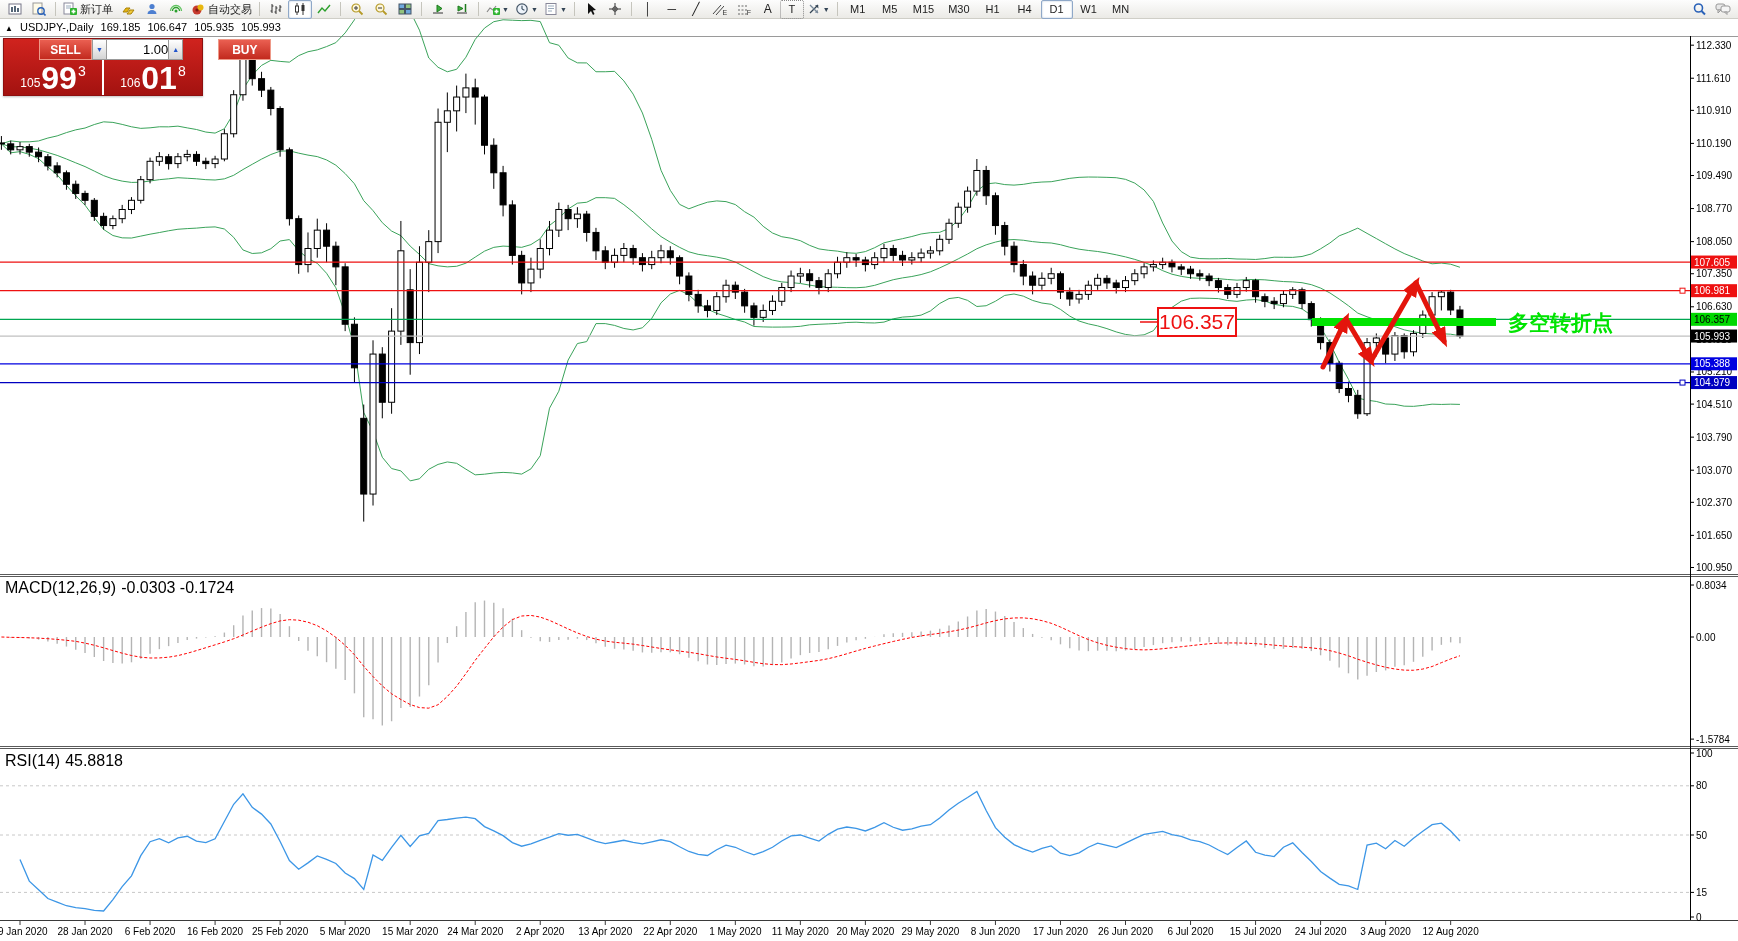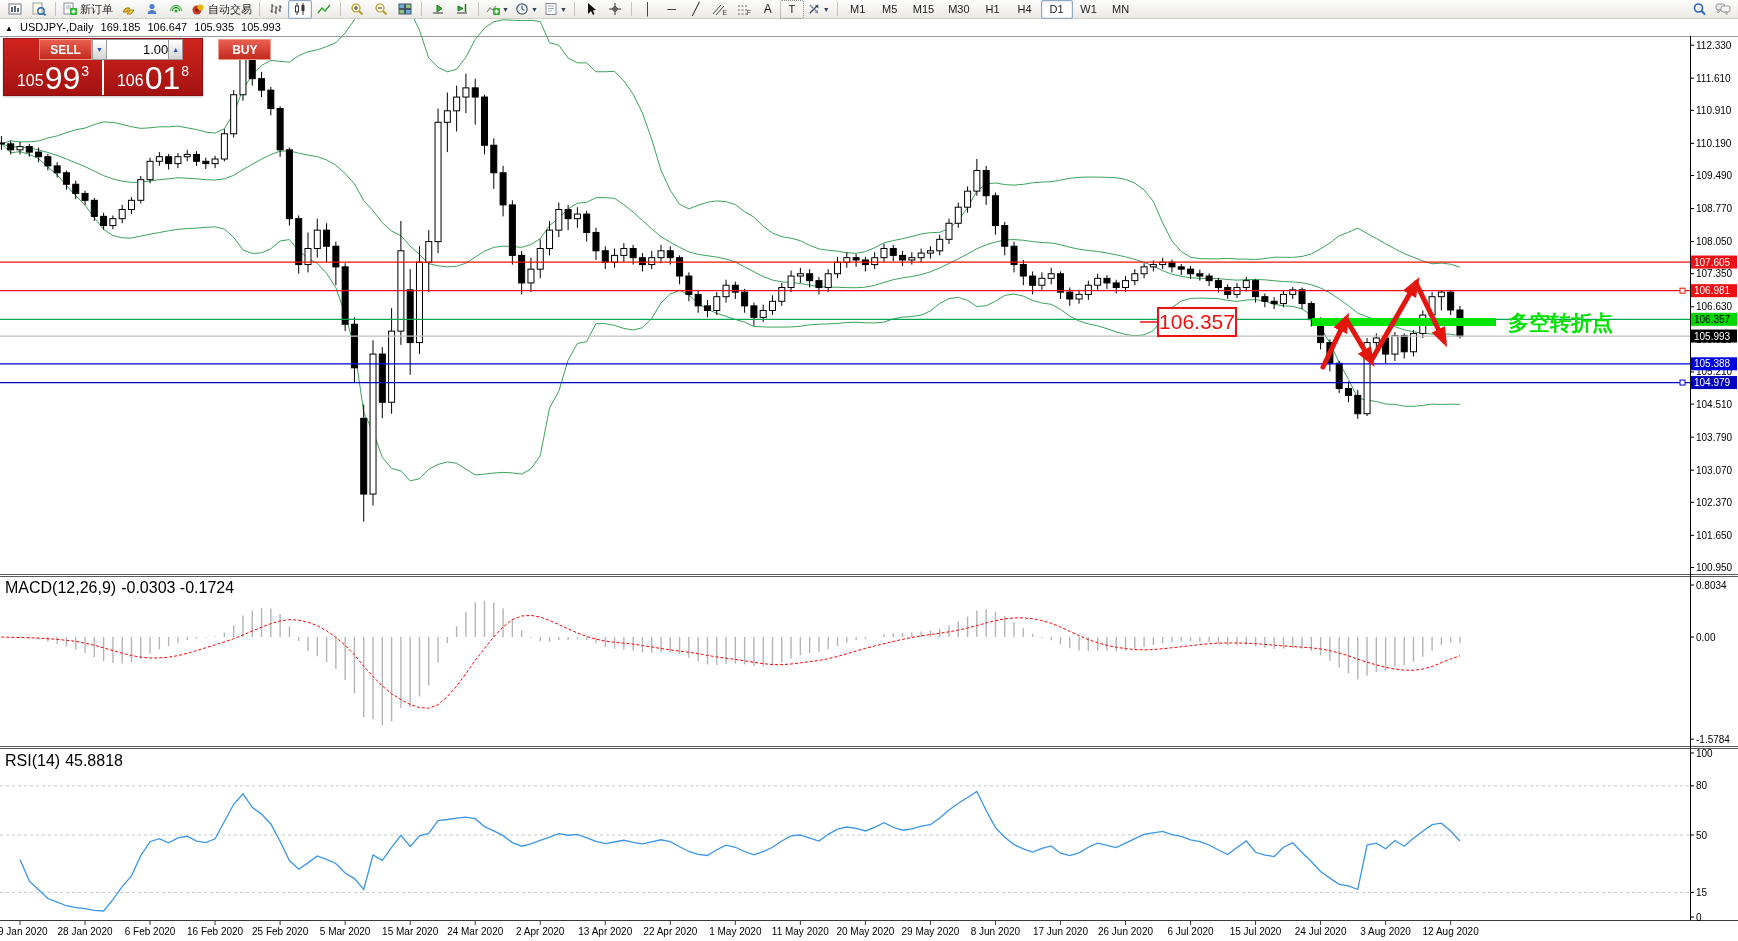--- a/index.html
+++ b/index.html
@@ -29,22 +29,22 @@
   .w-top{display:flex;height:21px;}
   .btn-sell,.btn-buy{flex:0 0 53px;background:linear-gradient(#ea5f51,#c22a1e);color:#fff;font-weight:bold;
     font-size:12px;display:flex;align-items:center;justify-content:center;border:1px solid #e98;box-sizing:border-box;margin-left:35px;}
   .spin{flex:0 0 15px;background:linear-gradient(#ffffff,#d4d4d4);border:1px solid #999;color:#25c;
     font-size:7px;display:flex;align-items:center;justify-content:center;box-sizing:border-box;}
   .vol{flex:1;background:#fff;border-top:1px solid #999;border-bottom:1px solid #999;font-size:13px;color:#000;
     display:flex;align-items:center;justify-content:center;padding-left:36px;}
   .w-bottom{display:flex;height:35px;}
   .half{flex:1;color:#fff;display:flex;align-items:flex-end;justify-content:center;padding-bottom:3px;}
   .half.buy{border-left:2px solid #fff;}
-  .p-small{font-size:16px;line-height:1;margin:0 1px 3px 0;}
-  .p-big{font-size:32px;line-height:.85;font-weight:400;}
+  .p-small{font-size:12px;line-height:1;margin:0 1px 3px 0;}
+  .p-big{font-size:32px;line-height:.85;font-weight:700;}
   .p-sup{font-size:14px;line-height:1;margin-left:1px;transform:translateY(-14px);}
 
   
   .paneLabel{position:absolute;left:5px;z-index:4;font-size:16px;color:#000;white-space:nowrap;}
   .paneLabel span{margin-right:5px;}
 
   svg text{font-family:"Liberation Sans",sans-serif;}
 </style>
 </head>
 <body>

